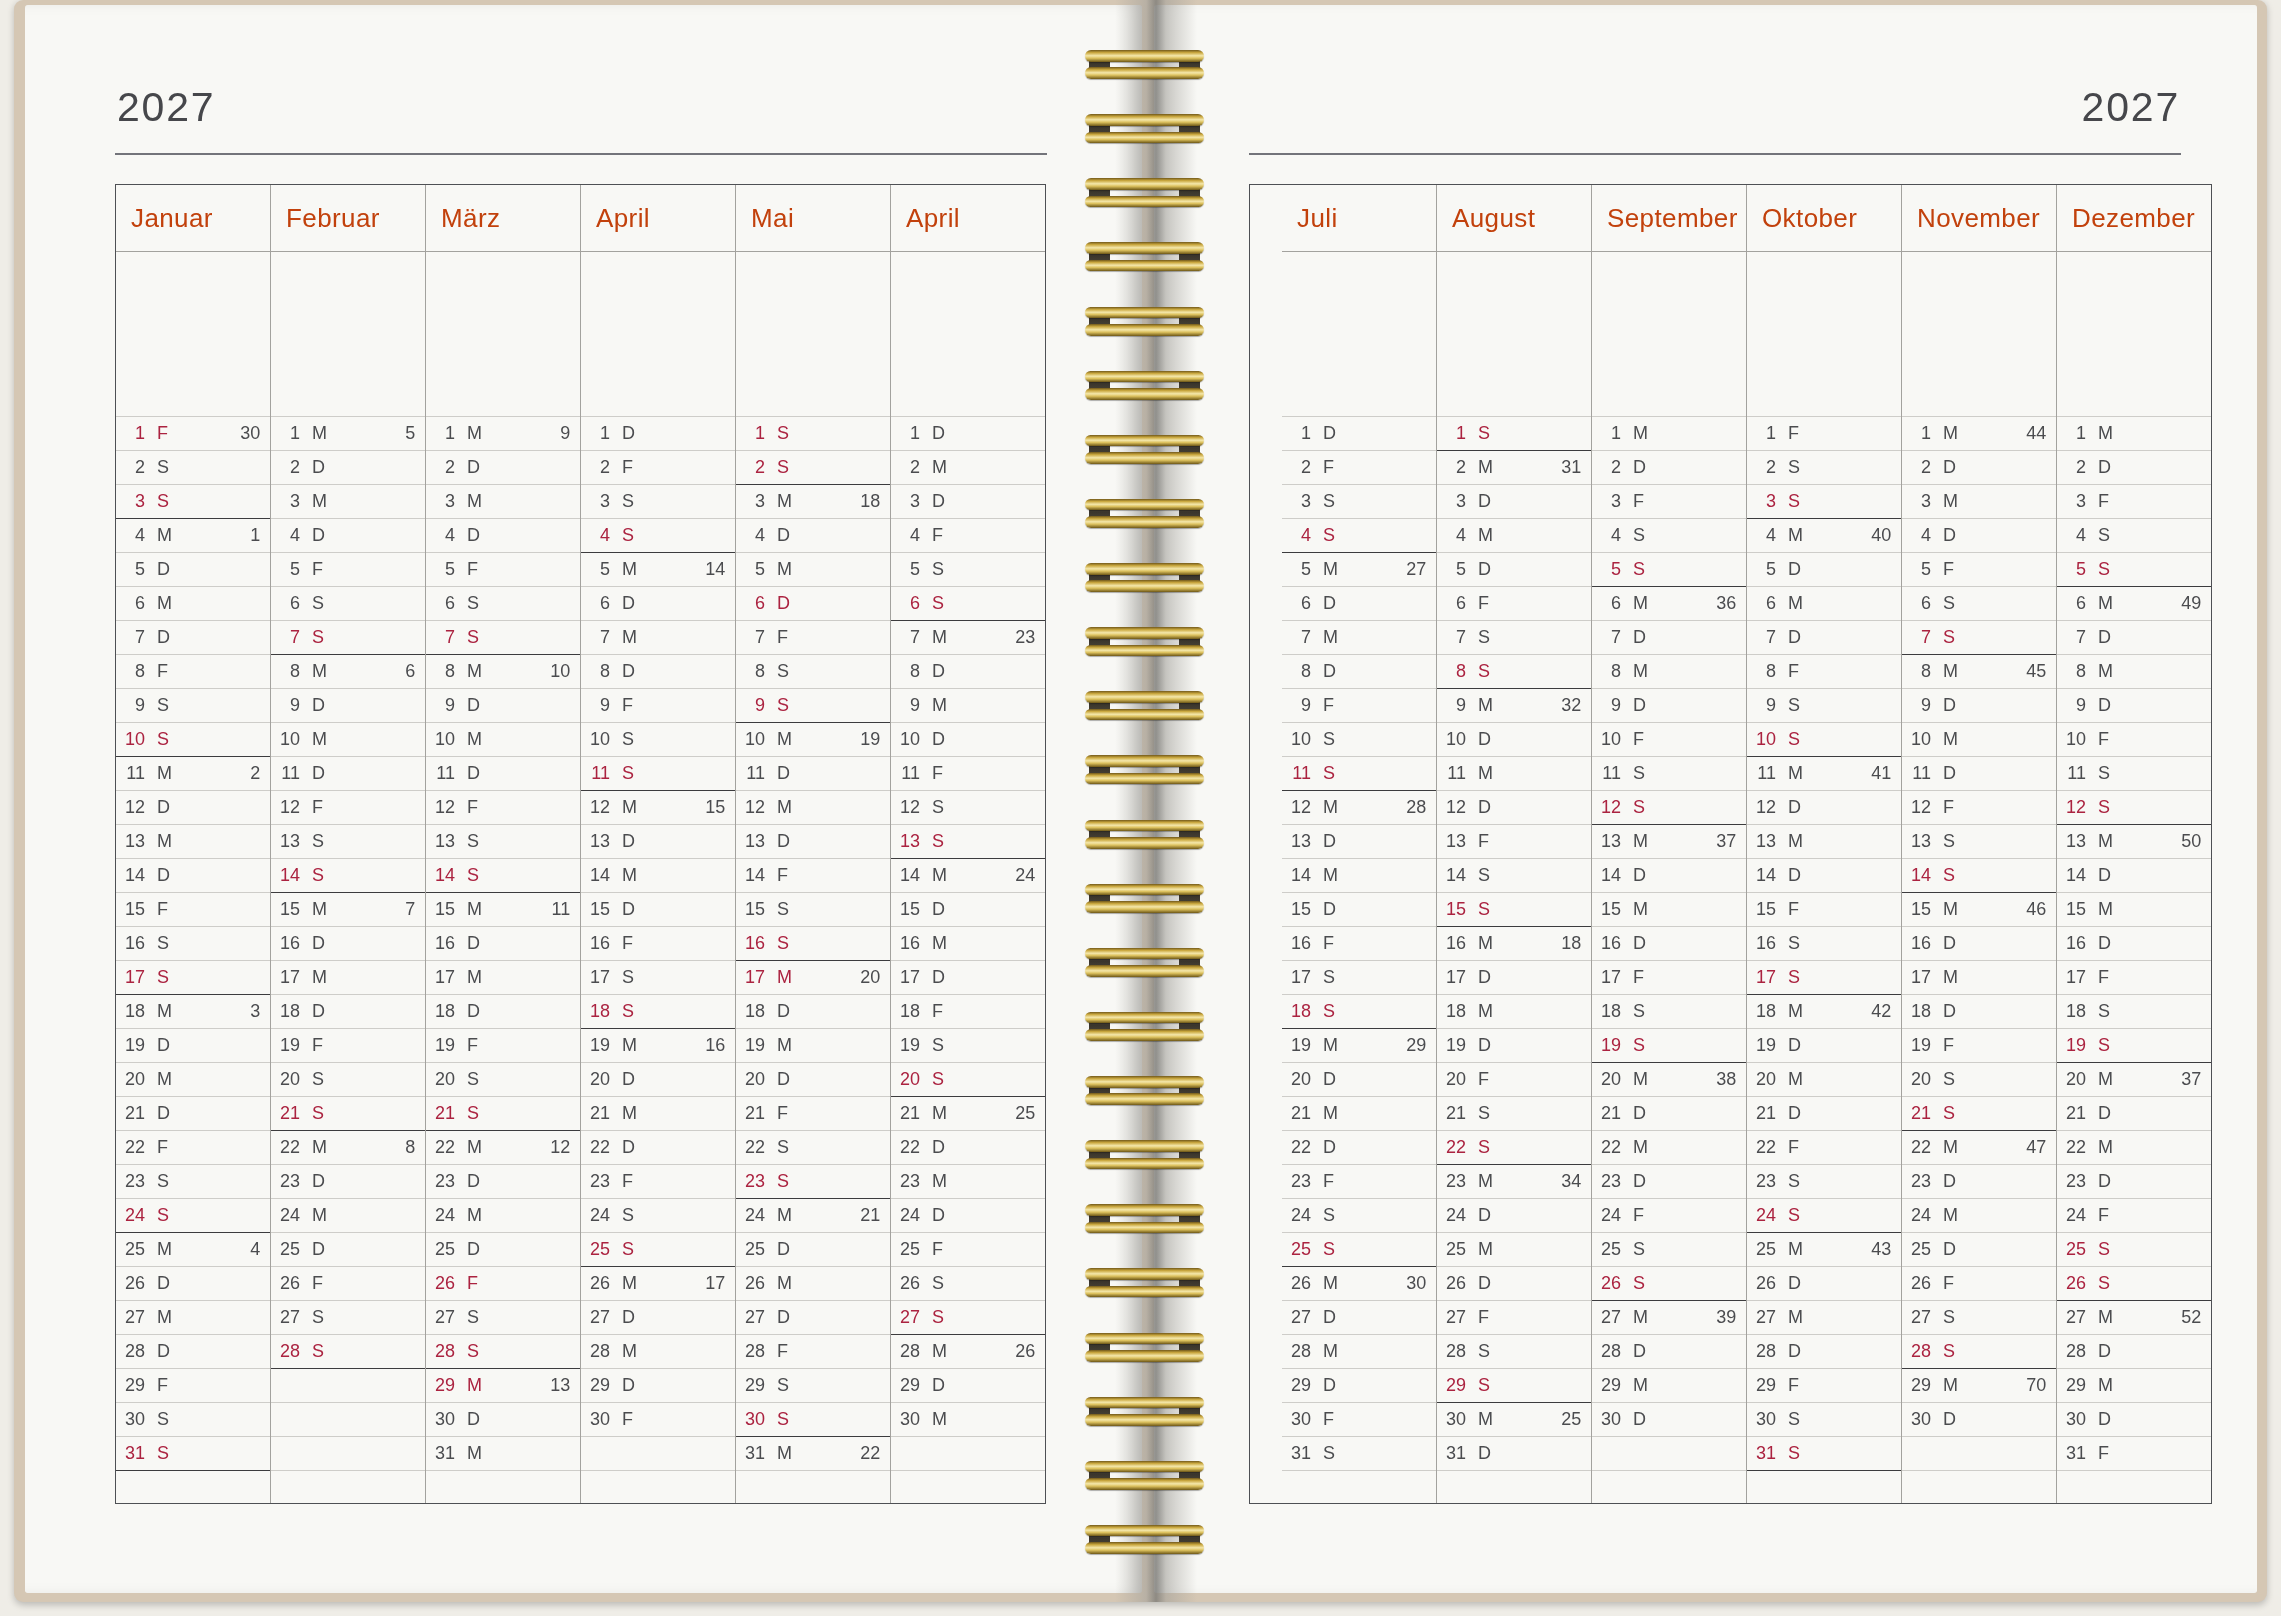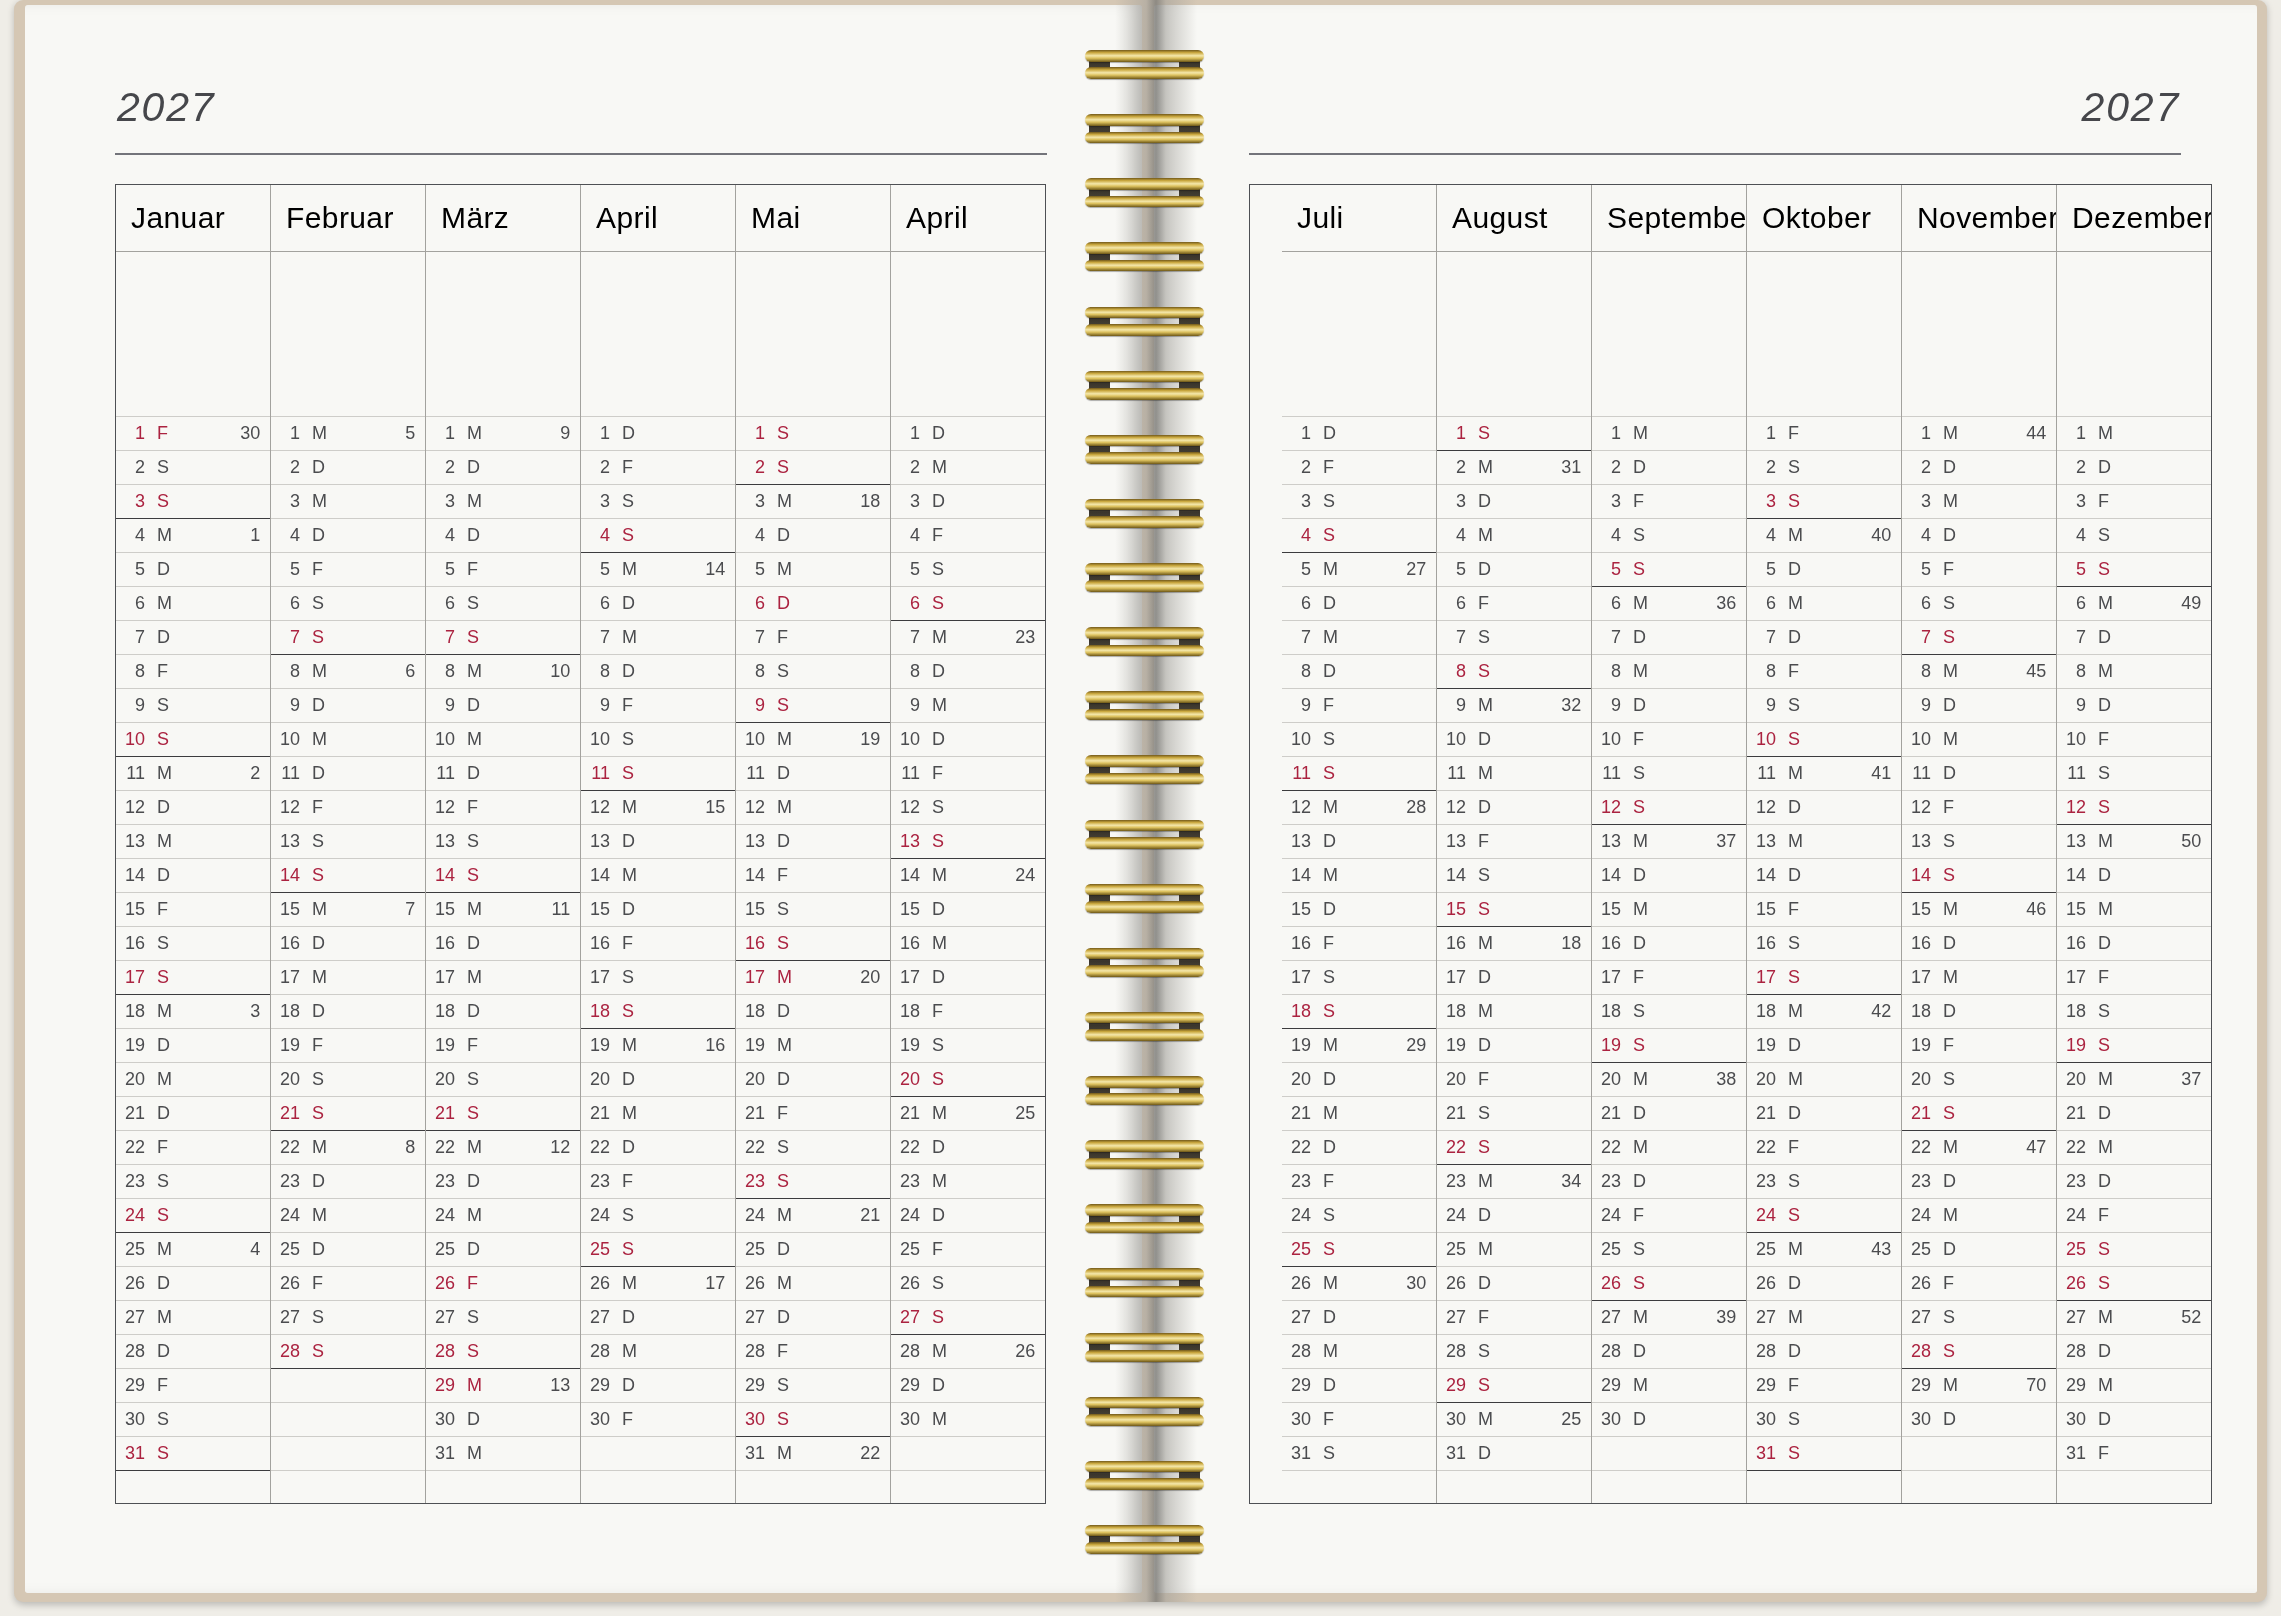--- a/index.html
+++ b/index.html
@@ -16,42 +16,42 @@
     box-shadow:0 2.7px 7.1px rgba(0,0,0,.22);
   }
   .page{
     position:absolute;top:5.3px;height:1588px;background:#f8f8f5;border-radius:2.7px;
   }
   .page.left{left:25px;width:1117px;box-shadow:inset -12.5px 0 19.6px -10.7px rgba(0,0,0,.25);}
   .page.right{left:1154px;width:1103px;box-shadow:inset 12.5px 0 19.6px -10.7px rgba(0,0,0,.18);}
 
   .title{
     position:absolute;top:82px;margin:0;font-size:41px;font-weight:400;
-    letter-spacing:1.8px;color:#46474b;line-height:1;font-style:italic;
+    letter-spacing:1.8px;color:#46474b;line-height:1;
   }
   .page.left  .title{left:92px;}
   .page.right .title{right:77px;}
 
   .rule{position:absolute;top:148px;height:1.8px;background:#73747a;}
   .page.left  .rule{left:90px;width:932px;}
   .page.right .rule{left:95px;width:932px;}
 
   .cal{
     position:absolute;top:179px;width:929px;
     border:1.8px solid #4e5054;display:flex;
   }
   .page.left  .cal{left:90px;}
   .page.right .cal{left:95px;padding-left:32px;}
 
   .mcol{flex:1 1 0;min-width:0;border-right:0.9px solid #a3a29e;}
   .mcol:last-child{border-right:none;}
   .mname{
     height:67px;box-sizing:border-box;border-bottom:0.9px solid #a3a29e;
     display:flex;align-items:center;padding-left:15px;
-    font-size:30px;color:#000000;letter-spacing:0.4px;white-space:nowrap;overflow:hidden;
+    font-size:26px;color:#c2410c;letter-spacing:0.4px;white-space:nowrap;overflow:hidden;
   }
   .spacer{height:165px;box-sizing:border-box;border-bottom:0.9px solid #cecdc9;}
   .drow{
     height:34px;box-sizing:border-box;border-bottom:0.9px solid #cecdc9;
     position:relative;font-size:18px;line-height:33px;color:#4b4c4f;
   }
   .drow.sline{border-bottom:1.8px solid var(--darkline,#3c3c3e);}
   .drow.red .dnum,.drow.red .dletter{color:var(--red,#ab2340);}
   .dnum{position:absolute;left:0;width:29px;text-align:right;}
   .dletter{position:absolute;left:41px;}

